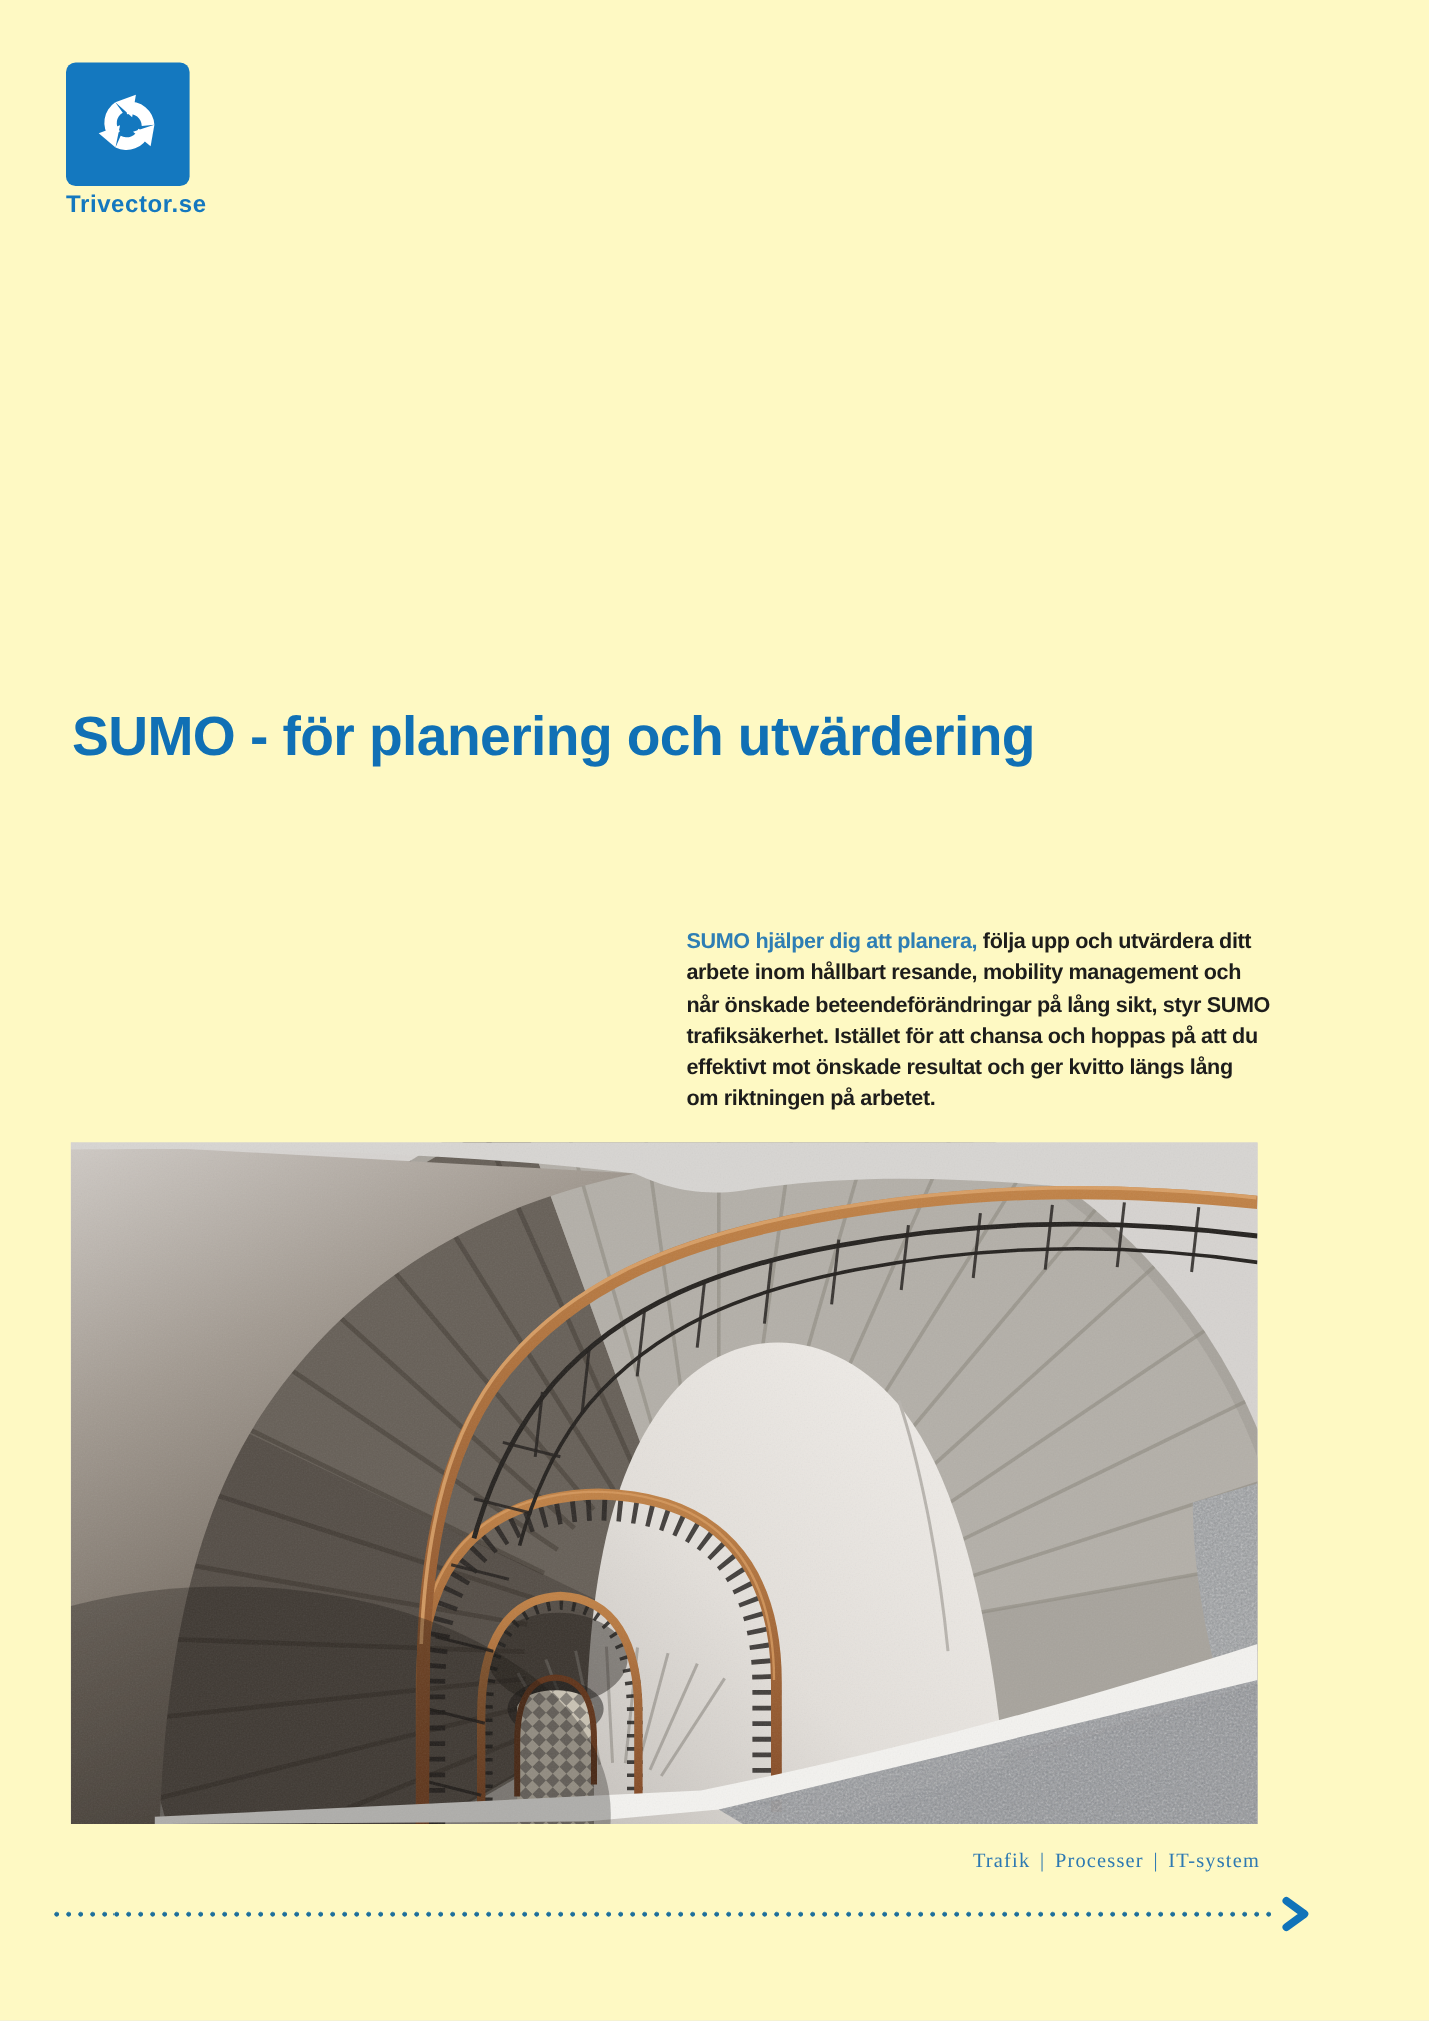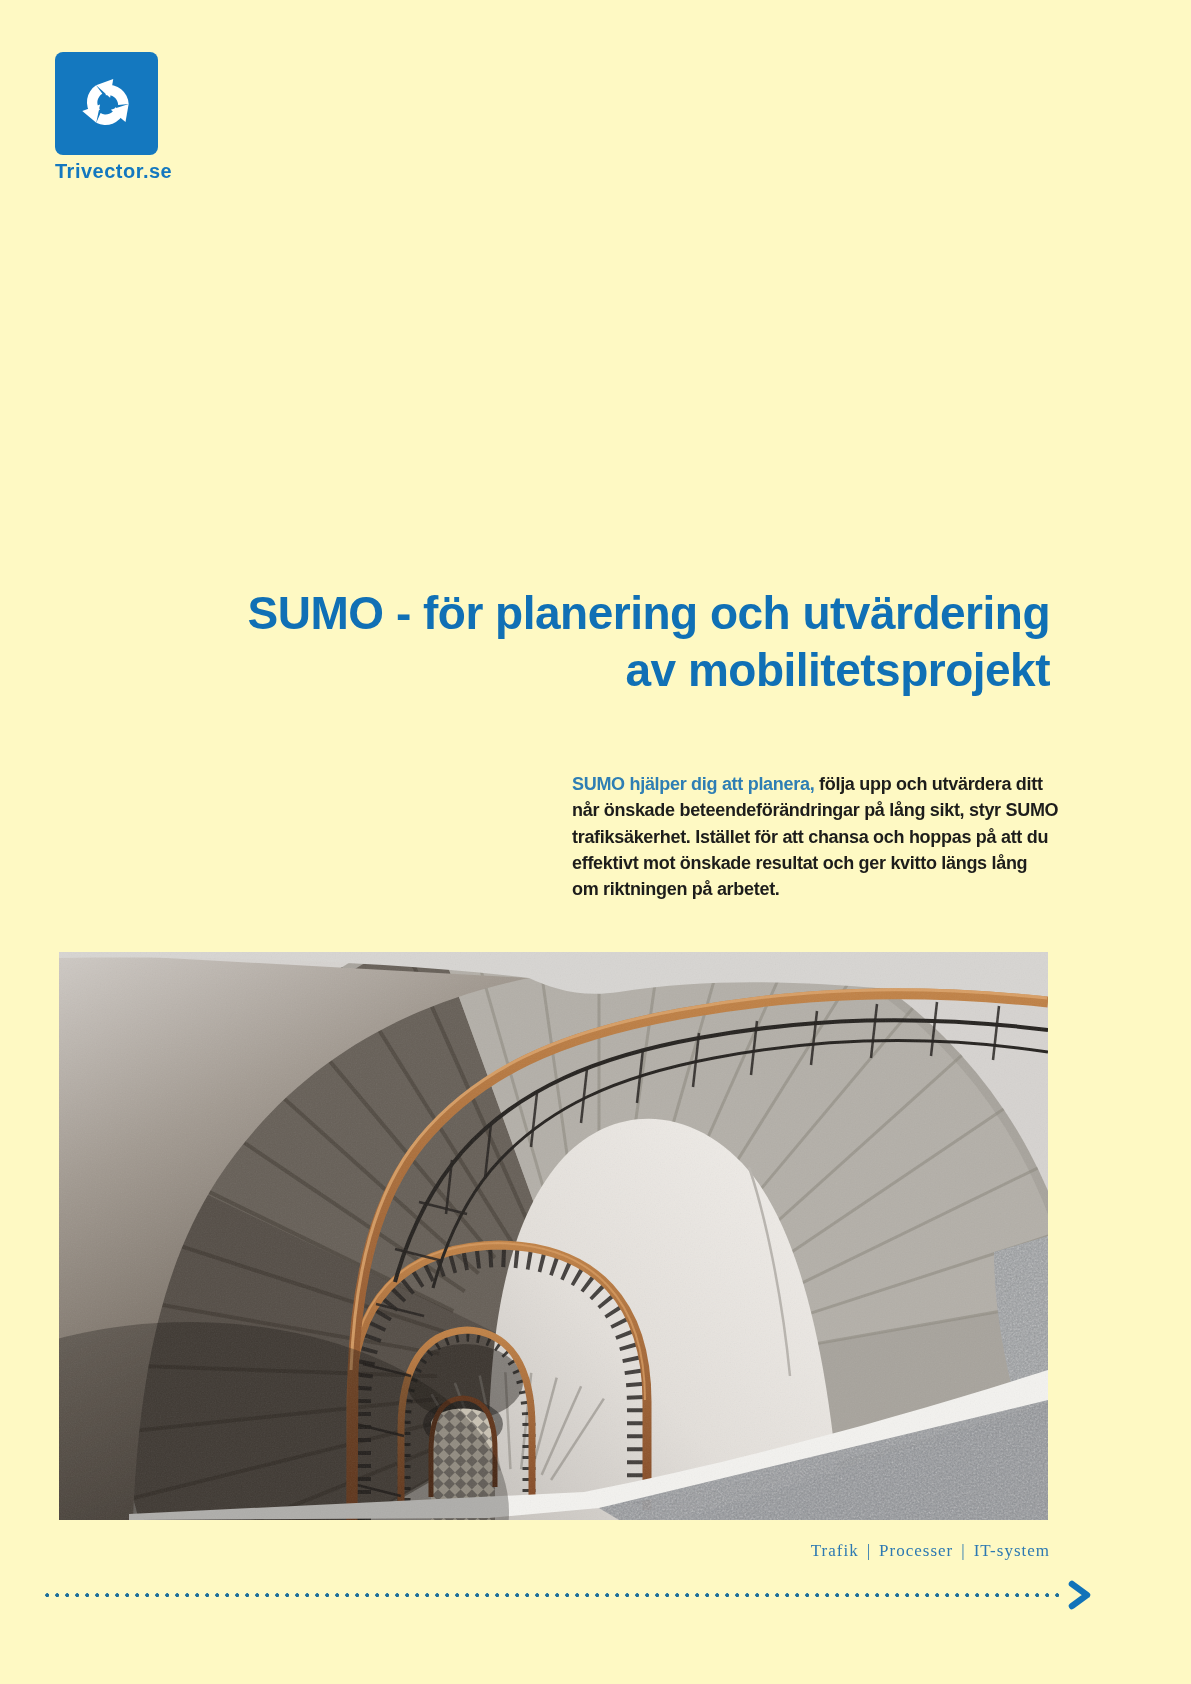--- a/index.html
+++ b/index.html
@@ -20,21 +20,21 @@
     position:absolute;left:55px;top:52px;width:103px;height:103px;
     background:var(--brand-blue);border-radius:8px;
     display:flex;align-items:center;justify-content:center;
   }
   .logo-text{
     position:absolute;left:55px;top:160px;
     color:var(--brand-blue);font-weight:bold;font-size:20px;letter-spacing:.5px;
   }
   .heading{
     position:absolute;left:60px;right:141px;top:585px;
-    text-align:right;color:var(--heading-blue);
+    text-align:left;color:var(--heading-blue);
     font-weight:bold;font-size:46px;line-height:57px;letter-spacing:-.5px;
     white-space:nowrap;
   }
   .intro{
     position:absolute;left:572px;top:771px;width:560px;
     font-size:18px;line-height:26.3px;font-weight:bold;
     color:var(--text-dark);letter-spacing:-.3px;white-space:nowrap;
   }
   .intro .lead{color:var(--lead-blue);}
   .photo{
@@ -70,25 +70,25 @@
         </g>
         <use href="#arr" transform="rotate(120 50 50)"></use>
         <use href="#arr" transform="rotate(240 50 50)"></use>
       </g>
     </svg>
   </div>
   <div class="logo-text">Trivector.se</div>
 
   <div class="heading">
     <div>SUMO - för planering och utvärdering</div>
-    <div>av mobilitetsprojekt</div>
   </div>
 
   <div class="intro">
     <div><span class="lead">SUMO hjälper dig att planera,</span><span> följa upp och utvärdera ditt</span></div>
+    <div>arbete inom hållbart resande, mobility management och</div>
     <div>når önskade beteendeförändringar på lång sikt, styr SUMO</div>
     <div>trafiksäkerhet. Istället för att chansa och hoppas på att du</div>
     <div>effektivt mot önskade resultat och ger kvitto längs lång</div>
     <div>om riktningen på arbetet.</div>
   </div>
 
   <div class="photo">
     <svg id="stairs" width="989" height="568" viewBox="0 0 989 568">
       <defs>
         <clipPath id="ph">

